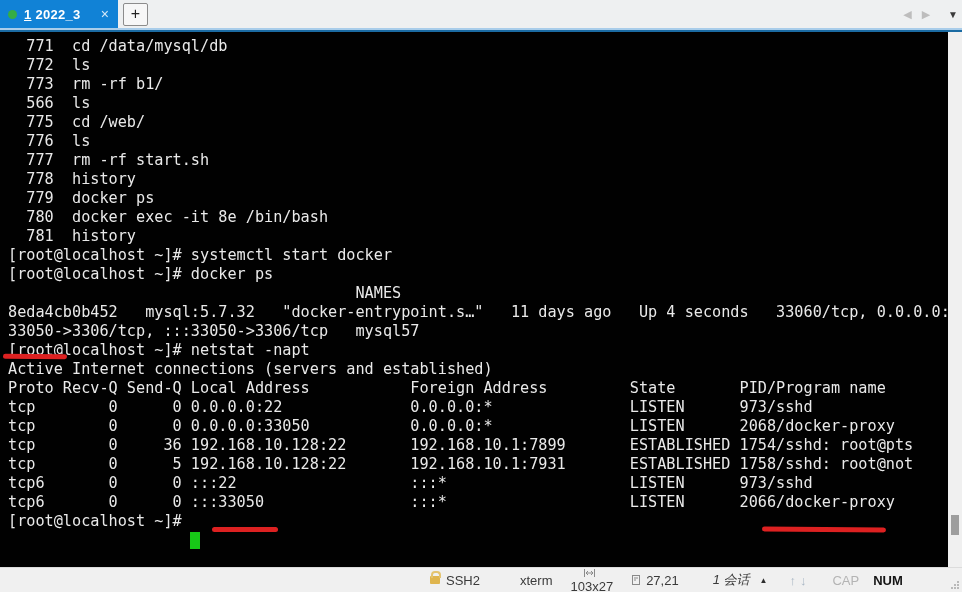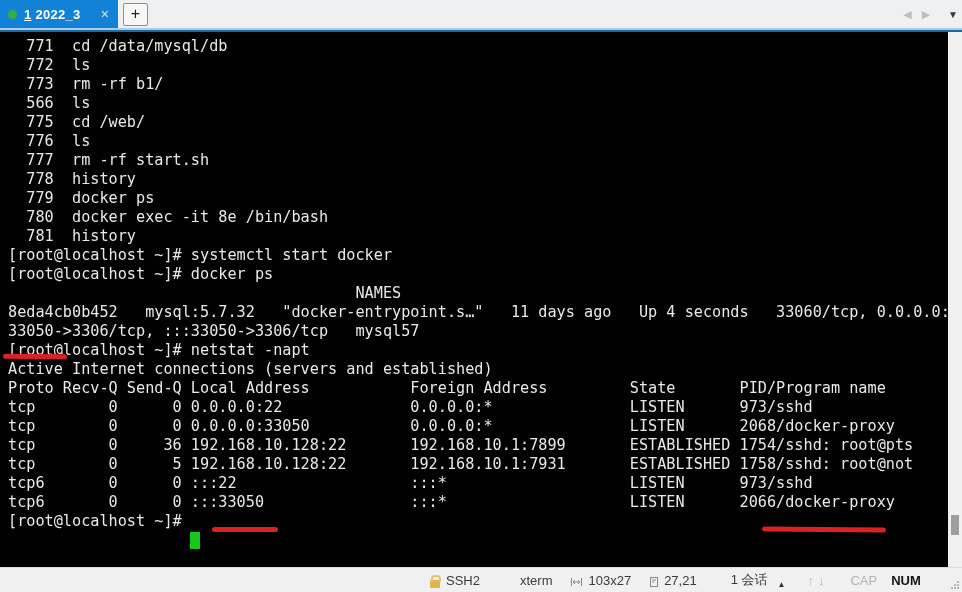--- a/index.html
+++ b/index.html
@@ -38,30 +38,30 @@
   .rl2 { left:212px; top:495px; width:66px; }
   .rl3 { left:762px; top:495px; width:124px; transform:rotate(.4deg); }
 
   
   .scrollbar { position:absolute; right:0; top:0; width:14px; height:535px; background:#f0f0f0; }
   .thumb { position:absolute; left:3px; top:483px; width:8px; height:20px; background:#9e9e9e; }
 
   
   .statusbar { position:absolute; left:0; top:567px; width:962px; height:25px; background:#f0f0f0;
                border-top:1px solid #dcdcdc; display:flex; align-items:center; font-size:13px; color:#3a3a3a; }
-  .sb-item { display:flex; align-items:flex-end; white-space:pre; }
+  .sb-item { display:flex; align-items:center; white-space:pre; }
   .sb-ssh { margin-left:430px; }
   .lock { width:10px; height:8px; background:#dfb54e; border-radius:1px; position:relative; margin-right:6px; flex:none; }
   .lock::before { content:''; position:absolute; top:-5px; left:1px; width:6px; height:5px;
                   border:2px solid #e4c470; border-bottom:none; border-radius:4px 4px 0 0; }
   .sb-xterm { margin-left:40px; }
-  .sb-size { margin-left:18px; }
+  .sb-size { margin-left:18px;flex-direction:column; }
   .sb-pos { margin-left:18px; }
   .sb-icon { margin-right:5px; display:inline-flex; }
-  .sb-session { margin-left:34px; }
+  .sb-session { margin-left:34px;font-style:italic; }
   .sb-collapse { font-size:8px; color:#2d2d2d; margin-left:10px; }
   .sb-arrows { margin-left:22px; color:#a9b6c4; font-weight:bold; font-size:13px; letter-spacing:4px; }
   .sb-cap { margin-left:22px; color:#b4b4b4; }
   .sb-num { margin-left:14px; color:#141414; font-weight:bold; }
   .grip { position:absolute; right:3px; bottom:3px; width:9px; height:9px; }
   .grip i { position:absolute; width:2px; height:2px; background:#b9b9b9; }
   .grip i:nth-child(1){ right:0; bottom:6px; } .grip i:nth-child(2){ right:3px; bottom:3px; }
   .grip i:nth-child(3){ right:0; bottom:3px; } .grip i:nth-child(4){ right:6px; bottom:0; }
   .grip i:nth-child(5){ right:3px; bottom:0; } .grip i:nth-child(6){ right:0; bottom:0; }
 </style>

